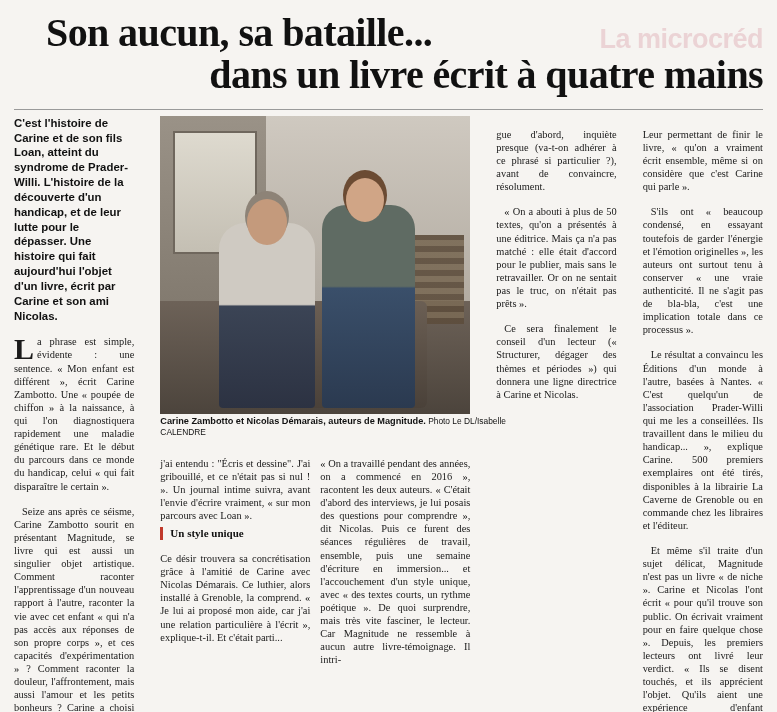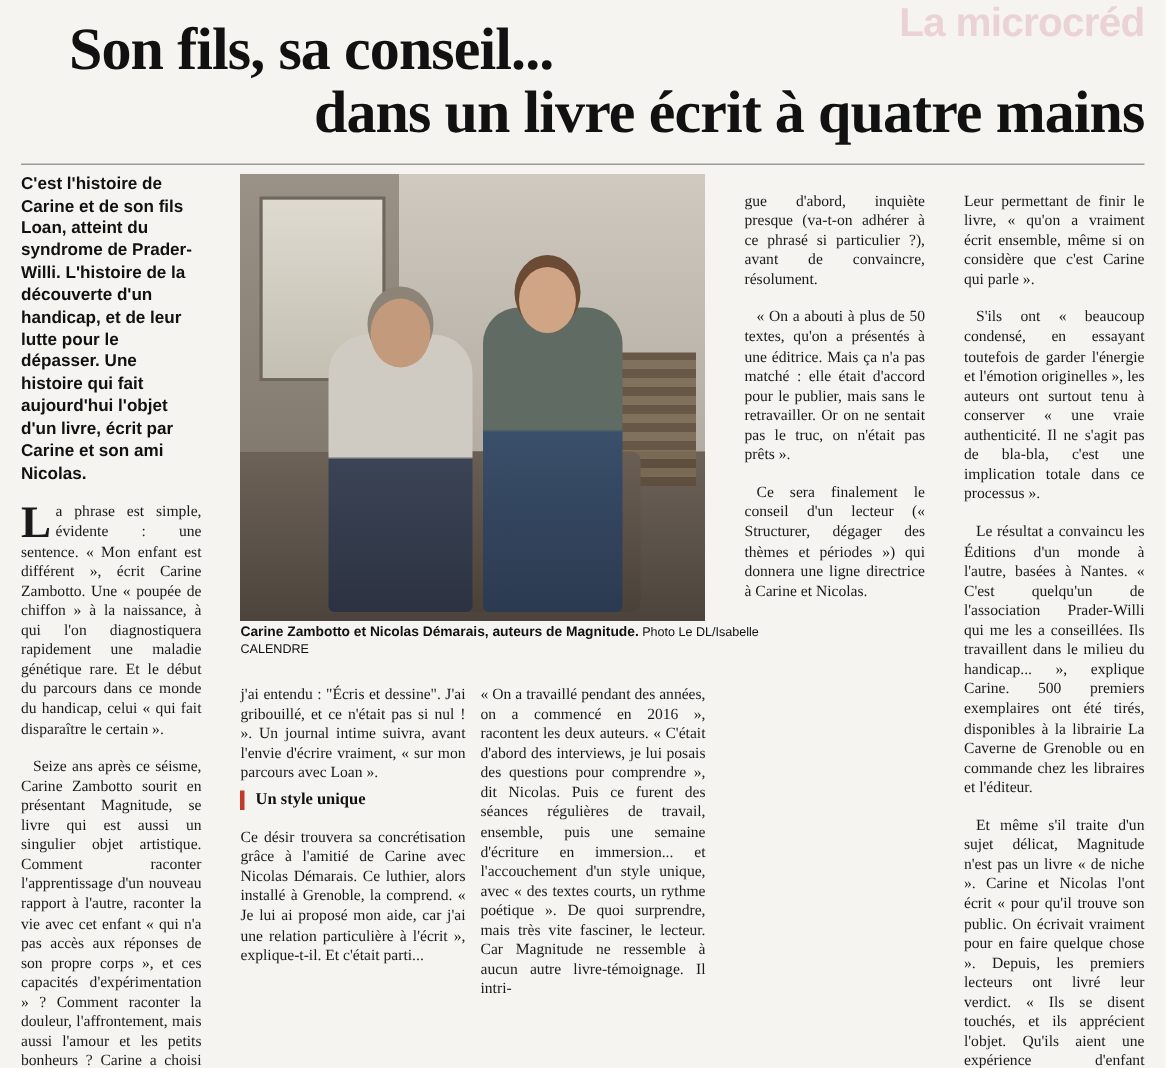--- a/index.html
+++ b/index.html
@@ -19,21 +19,21 @@
     width: 777px;
     height: 712px;
     background: #f6f4f1;
     box-sizing: border-box;
     padding: 10px 14px 6px 14px;
     overflow: hidden;
   }
   
   .ghost {
     position: absolute;
-    top: 0;
+    top: 24px;
     right: 14px;
     font-family: "Liberation Sans", sans-serif;
     font-weight: bold;
     font-size: 27px;
     color: #e8c9cc;
     opacity: 0.75;
     letter-spacing: -0.5px;
     white-space: nowrap;
     pointer-events: none;
   }
@@ -192,21 +192,21 @@
   }
 </style>
 </head>
 <body>
 
 <div class="page">
 
   <div class="ghost">La microcréd</div>
 
   <h1 class="headline">
-    <span>Son fils, sa conseil...</span>
+    <span>Son aucun, sa bataille...</span>
     <span class="l2">dans un livre écrit à quatre mains</span>
   </h1>
 
   <hr class="rule">
 
   <div class="columns">
 
     <div class="col col1">
       <div class="standfirst">C'est l'histoire de Carine et de son fils Loan, atteint du syndrome de Prader-Willi. L'histoire de la découverte d'un handicap, et de leur lutte pour le dépasser. Une histoire qui fait aujourd'hui l'objet d'un livre, écrit par Carine et son ami Nicolas.</div>
       <p class="body first dropcap-para">La phrase est simple, évidente : une sentence. « Mon enfant est différent », écrit Carine Zambotto. Une « poupée de chiffon » à la naissance, à qui l'on diagnostiquera rapidement une maladie génétique rare. Et le début du parcours dans ce monde du handicap, celui « qui fait disparaître le certain ».</p>

